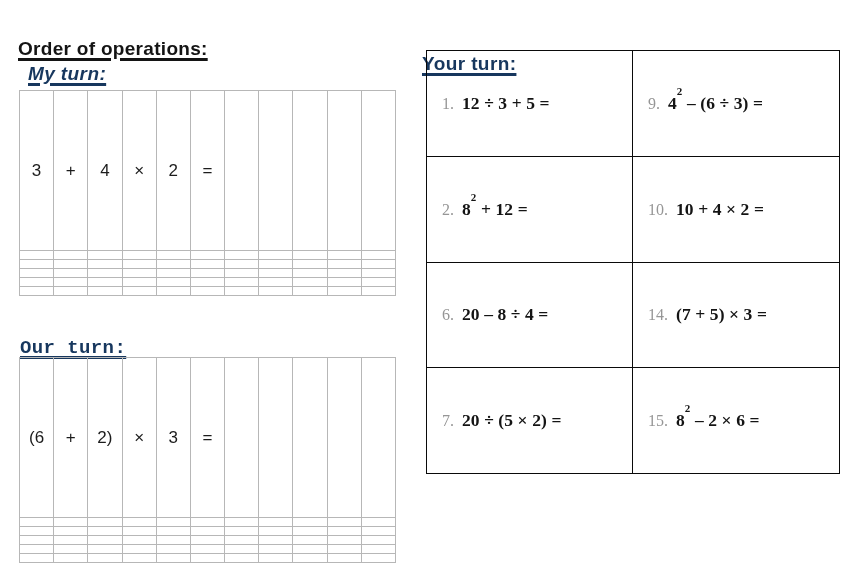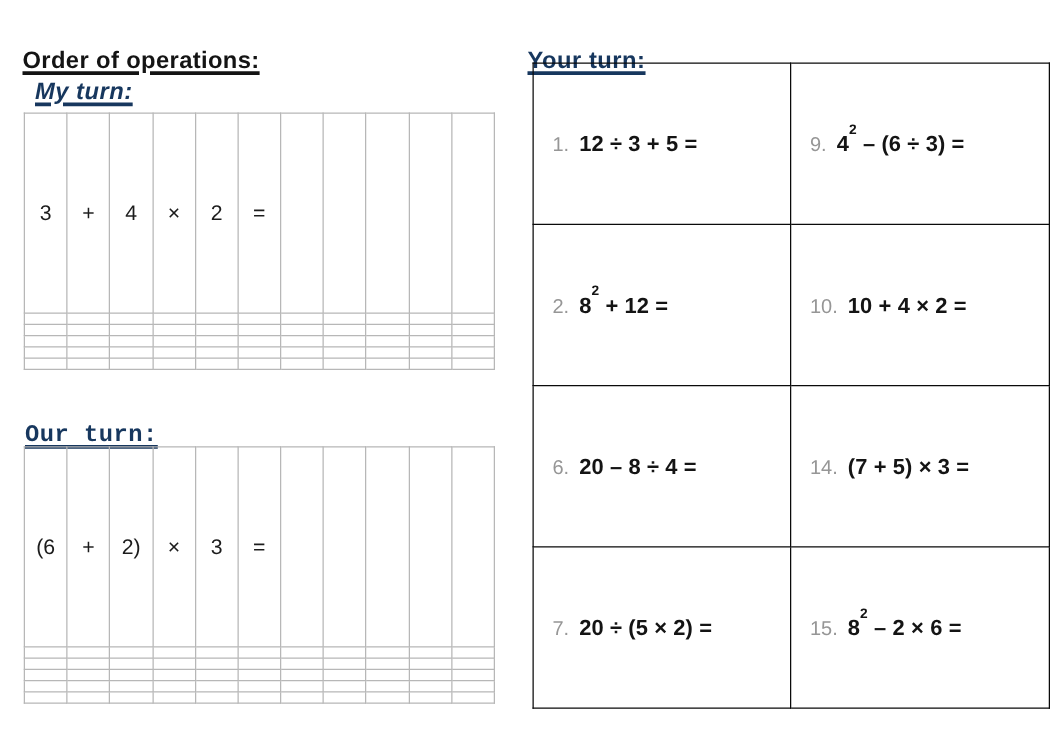--- a/index.html
+++ b/index.html
@@ -26,39 +26,39 @@
   }
   .subhead{
     position:absolute;
     font-size:19px;font-weight:bold;line-height:1.1;color:var(--heading-navy);
     letter-spacing:0.4px;
     text-decoration:underline;text-decoration-thickness:2.5px;text-underline-offset:3px;
     white-space:nowrap;
   }
   #my-turn-label{left:28px;top:48px;font-style:italic;}
   #our-turn-label{left:20px;top:322px;font-family:Liberation Mono, monospace;}
-  #your-turn-label{left:422px;top:13px;margin-top:26px;}
+  #your-turn-label{left:422px;top:28px;margin-top:26px;}
 
   table.grid{
     position:absolute;border-collapse:collapse;table-layout:fixed;
     width:377px;height:206px;
   }
   table.grid td{
     border:1px solid var(--grid-border);
     padding:0;text-align:center;vertical-align:middle;
     font-size:17px;color:#1c1c1c;line-height:1;
     overflow:hidden;white-space:nowrap;
   }
   #grid-my{left:19px;top:90px;}
   #grid-our{left:19px;top:357px;}
 
   table.problems{
     position:absolute;left:426px;top:50px;
     border-collapse:collapse;table-layout:fixed;
-    width:413px;height:517px;
+    width:413px;height:424px;font-family:Liberation Serif, serif;
   }
   table.problems td{
     border:1.6px solid var(--table-border);
     vertical-align:middle;
     padding:0 4px 0 15px;
     white-space:nowrap;overflow:hidden;
   }
   .num{
     color:var(--number-gray);
     font-size:16px;font-weight:normal;

